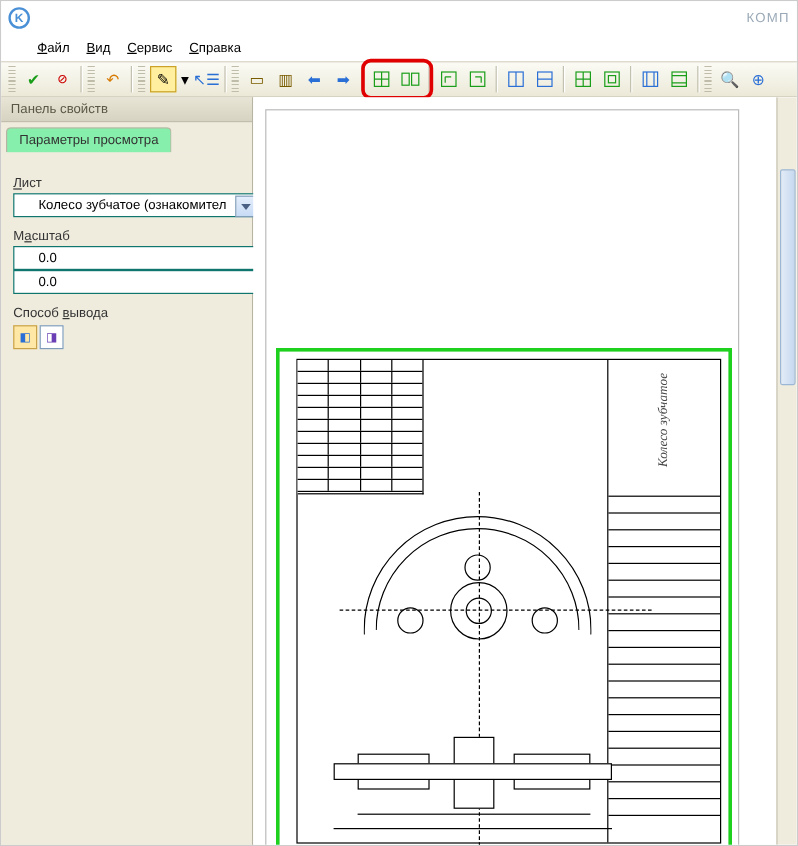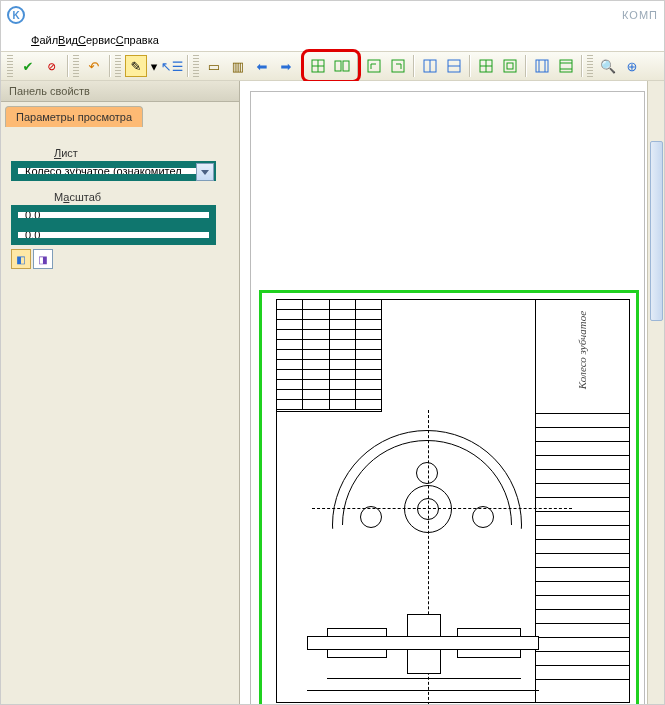--- a/index.html
+++ b/index.html
@@ -35,20 +35,21 @@
     justify-content: center;
     color: #4a90d6;
     font-weight: bold;
     font-size: 10px;
   }
   .title-right { color: #9aa9b7; letter-spacing: 1px; }
   .menubar {
     height: 22px;
     display: flex;
     align-items: center;
+    gap: 14px;
     padding: 0 30px;
     background: #fff;
   }
   .menubar span { cursor: default; }
   .menubar span .mn { text-decoration: underline; }
   .toolbar {
     height: 30px;
     background: linear-gradient(#fbfbf5, #ece9d8);
     border-top: 1px solid #d6d3c3;
     border-bottom: 1px solid #d6d3c3;
@@ -82,66 +83,65 @@
     position: absolute;
     border: 3px solid #e00000;
     border-radius: 8px;
     pointer-events: none;
   }
   .content {
     display: flex;
     height: calc(100% - 80px);
   }
   .panel {
-    width: 239px;
+    width: 210px;
     background: #efecde;
     border-right: 1px solid #b7b4a3;
     display: flex;
     flex-direction: column;
   }
   .panel-header {
     background: linear-gradient(#e8e5d6,#d6d3c2);
     padding: 4px 8px;
     border-bottom: 1px solid #b7b4a3;
     color: #5a5845;
   }
   .tabstrip {
     display: flex;
     background: #efecde;
     padding: 4px 4px 0 4px;
   }
   .tab {
     padding: 4px 10px;
-    background: #fdba74;
+    background: #86efac;
     border: 1px solid #b7b4a3;
     border-bottom: none;
     border-top-left-radius: 4px;
     border-top-right-radius: 4px;
     color: #333;
   }
   .panel-body {
     padding: 10px 10px;
     background: #efecde;
     flex: 1;
   }
   .form-label {
     display: block;
     margin-top: 10px;
     margin-bottom: 2px;
     color: #333;
-    margin-left: 43px;
   }
   .form-label .mn { text-decoration: underline; }
   .form-control, .form-select {
     width: 205px;
     height: 20px;
-    border: 7px solid #0f766e;
+    border: 1px solid #0f766e;
     background: #fff;
     font: inherit;
-    padding: 1px 7px;
+    padding: 1px 20px;
   }
   .form-select { background-image:none; }
   .select-wrap { position:relative; width:205px; }
   .select-wrap::after {
     content:"";
     position:absolute; right:2px; top:2px;
     width:16px; height:16px;
     background: linear-gradient(#e4eefb,#c7dbf5);
     border:1px solid #7f9db9;
     pointer-events:none;
@@ -444,20 +444,21 @@
         <div class="select-wrap">
           <input class="form-select" readonly="" value="Колесо зубчатое (ознакомител" style="">
         </div>
 
         <label class="form-label">М<span class="mn">а</span>сштаб</label>
 
         <input class="form-control" value="0.0" style="">
 
         <input class="form-control" value="0.0" style="">
 
+        <label class="form-label">Способ <span class="mn">в</span>ывода</label>
         <div class="btn-row">
           <span class="square-btn active" style="color:#2a6fd6;">◧</span>
           <span class="square-btn" style="color:#6a3fb5;">◨</span>
         </div>
       </div>
     </div>
 
     <div class="canvas-area">
       <div class="paper">
         <div class="drawing-frame">

